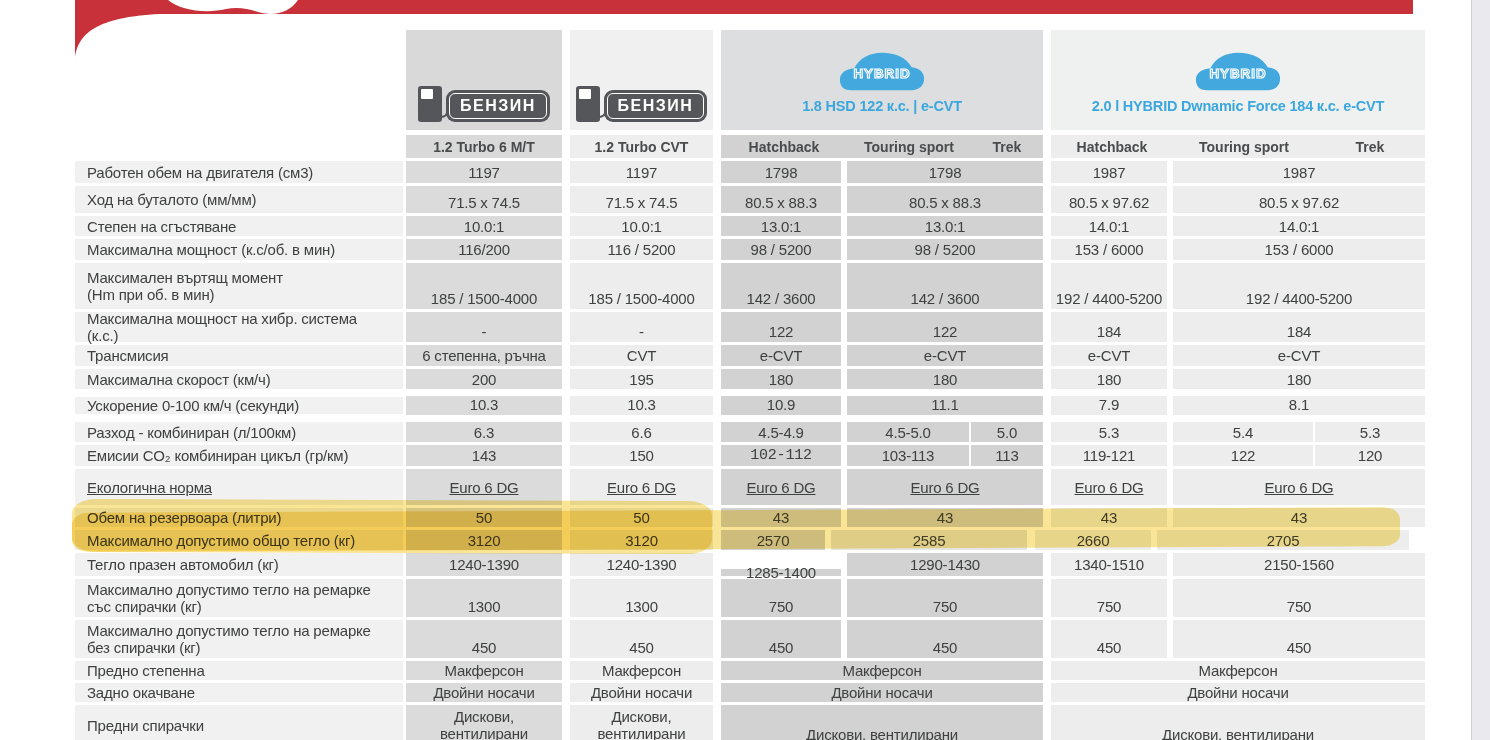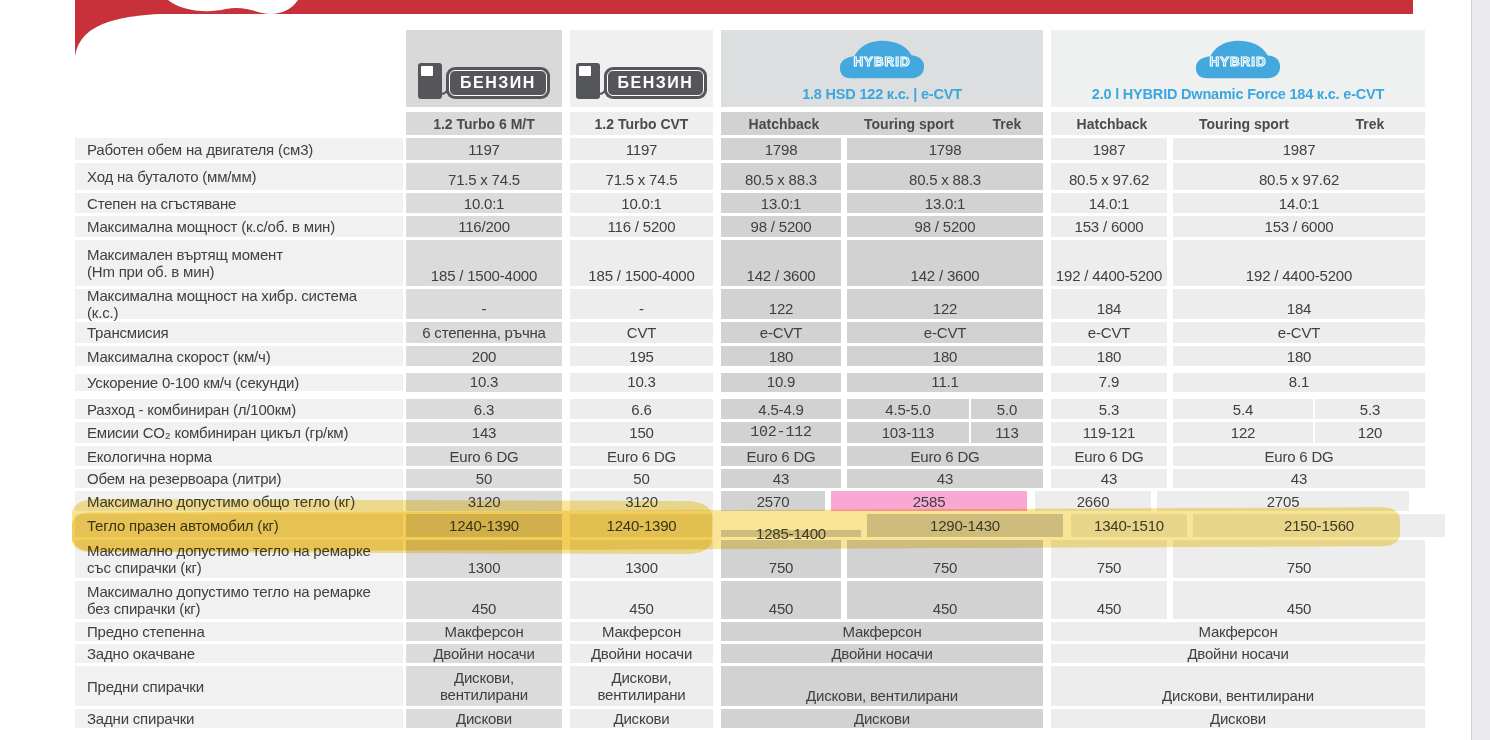--- a/index.html
+++ b/index.html
@@ -21,21 +21,21 @@
     letter-spacing:-0.2px;
   }
   .cell.valign-bottom { align-items:flex-end; padding-bottom:2px; }
   .label-cell {
     background:#f1f1f1; width:328px; margin-right:3px; justify-content:flex-start;
     text-align:left; padding-left:12px; font-size:15px;
   }
   .hdr-row { display:flex; margin-bottom:5px; }
   .hdr-spacer { width:331px; }
   .hdr-cell {
-    height:77px; display:flex; flex-direction:column; align-items:center;
+    height:100px; display:flex; flex-direction:column; align-items:center;
     justify-content:flex-end; box-sizing:border-box;
   }
   .subhdr-cell {
     font-weight:bold; font-size:14px; color:#4a4b4d; display:flex;
     align-items:center; justify-content:center; box-sizing:border-box;
   }
   .subhdr-group { display:flex; align-items:center; }
   .subhdr-group span { text-align:center; font-weight:bold; font-size:14px; color:#4a4b4d; }
   
   .petrol-badge { display:flex; align-items:flex-start; margin-bottom:8px; }
@@ -235,21 +235,21 @@
           <div class="cell label-cell">Емисии CO₂ комбиниран цикъл (гр/км)</div>
           <div class="cell" style="width: 156px; background: rgb(219, 219, 219); margin-right: 8px;">143</div>
           <div class="cell" style="width: 143px; background: rgb(237, 237, 237); margin-right: 8px;">150</div>
           <div class="cell" style="width: 120px; background: rgb(210, 210, 210); margin-right: 6px; font-family: Liberation Mono, monospace;">102-112</div>
           <div class="cell" style="width: 122px; background: rgb(210, 210, 210); margin-right: 2px;">103-113</div>
           <div class="cell" style="width: 72px; background: rgb(210, 210, 210); margin-right: 8px;">113</div>
           <div class="cell" style="width: 116px; background: rgb(237, 237, 237); margin-right: 6px;">119-121</div>
           <div class="cell" style="width: 140px; background: rgb(237, 237, 237); margin-right: 2px;">122</div>
           <div class="cell" style="width: 110px; background: rgb(237, 237, 237);">120</div>
         </div>
-        <div class="flexrow" style="height: 20px;">
+        <div class="flexrow" style="height: 36px; text-decoration: underline;">
           <div class="cell label-cell">Екологична норма</div>
           <div class="cell" style="width: 156px; background: rgb(219, 219, 219); margin-right: 8px;">Euro 6 DG</div>
           <div class="cell" style="width: 143px; background: rgb(237, 237, 237); margin-right: 8px;">Euro 6 DG</div>
           <div class="cell" style="width: 120px; background: rgb(210, 210, 210); margin-right: 6px;">Euro 6 DG</div>
           <div class="cell" style="width: 196px; background: rgb(210, 210, 210); margin-right: 8px;">Euro 6 DG</div>
           <div class="cell" style="width: 116px; background: rgb(237, 237, 237); margin-right: 6px;">Euro 6 DG</div>
           <div class="cell" style="width: 252px; background: rgb(237, 237, 237);">Euro 6 DG</div>
         </div>
         <div class="flexrow" style="height: 19px;">
           <div class="cell label-cell">Обем на резервоара (литри)</div>
@@ -258,29 +258,29 @@
           <div class="cell" style="width: 120px; background: rgb(210, 210, 210); margin-right: 6px;">43</div>
           <div class="cell" style="width: 196px; background: rgb(210, 210, 210); margin-right: 8px;">43</div>
           <div class="cell" style="width: 116px; background: rgb(237, 237, 237); margin-right: 6px;">43</div>
           <div class="cell" style="width: 252px; background: rgb(237, 237, 237);">43</div>
         </div>
         <div class="flexrow" style="height: 20px;">
           <div class="cell label-cell">Максимално допустимо общо тегло (кг)</div>
           <div class="cell" style="width: 156px; background: rgb(219, 219, 219); margin-right: 8px;">3120</div>
           <div class="cell" style="width: 143px; background: rgb(237, 237, 237); margin-right: 8px;">3120</div>
           <div class="cell" style="width: 104px; background: rgb(210, 210, 210); margin-right: 6px;">2570</div>
-          <div class="cell" style="width: 196px; background: #f9a8d4; margin-right: 8px;">2585</div>
+          <div class="cell" style="width: 196px; background: #e5e5e5; margin-right: 8px;">2585</div>
           <div class="cell" style="width: 116px; background: rgb(237, 237, 237); margin-right: 6px;">2660</div>
           <div class="cell" style="width: 252px; background: rgb(237, 237, 237);">2705</div>
         </div>
         <div class="flexrow" style="height: 23px;">
           <div class="cell label-cell">Тегло празен автомобил (кг)</div>
           <div class="cell" style="width: 156px; background: rgb(219, 219, 219); margin-right: 8px;">1240-1390</div>
           <div class="cell" style="width: 143px; background: rgb(237, 237, 237); margin-right: 8px;">1240-1390</div>
-          <div class="cell" style="width: 140px; background: rgb(210, 210, 210); margin-right: 6px; margin-top: 16px;">1285-1400</div>
+          <div class="cell" style="width: 120px; background: rgb(210, 210, 210); margin-right: 6px; margin-top: 16px;">1285-1400</div>
           <div class="cell" style="width: 196px; background: rgb(210, 210, 210); margin-right: 8px;">1290-1430</div>
           <div class="cell" style="width: 116px; background: rgb(237, 237, 237); margin-right: 6px;">1340-1510</div>
           <div class="cell" style="width: 252px; background: rgb(237, 237, 237);">2150-1560</div>
         </div>
         <div class="flexrow" style="height: 38px;">
           <div class="cell label-cell">Максимално допустимо тегло на ремарке
 със спирачки (кг)</div>
           <div class="cell valign-bottom" style="width: 156px; background: rgb(219, 219, 219); margin-right: 8px;">1300</div>
           <div class="cell valign-bottom" style="width: 143px; background: rgb(237, 237, 237); margin-right: 8px;">1300</div>
           <div class="cell valign-bottom" style="width: 120px; background: rgb(210, 210, 210); margin-right: 6px;">750</div>

